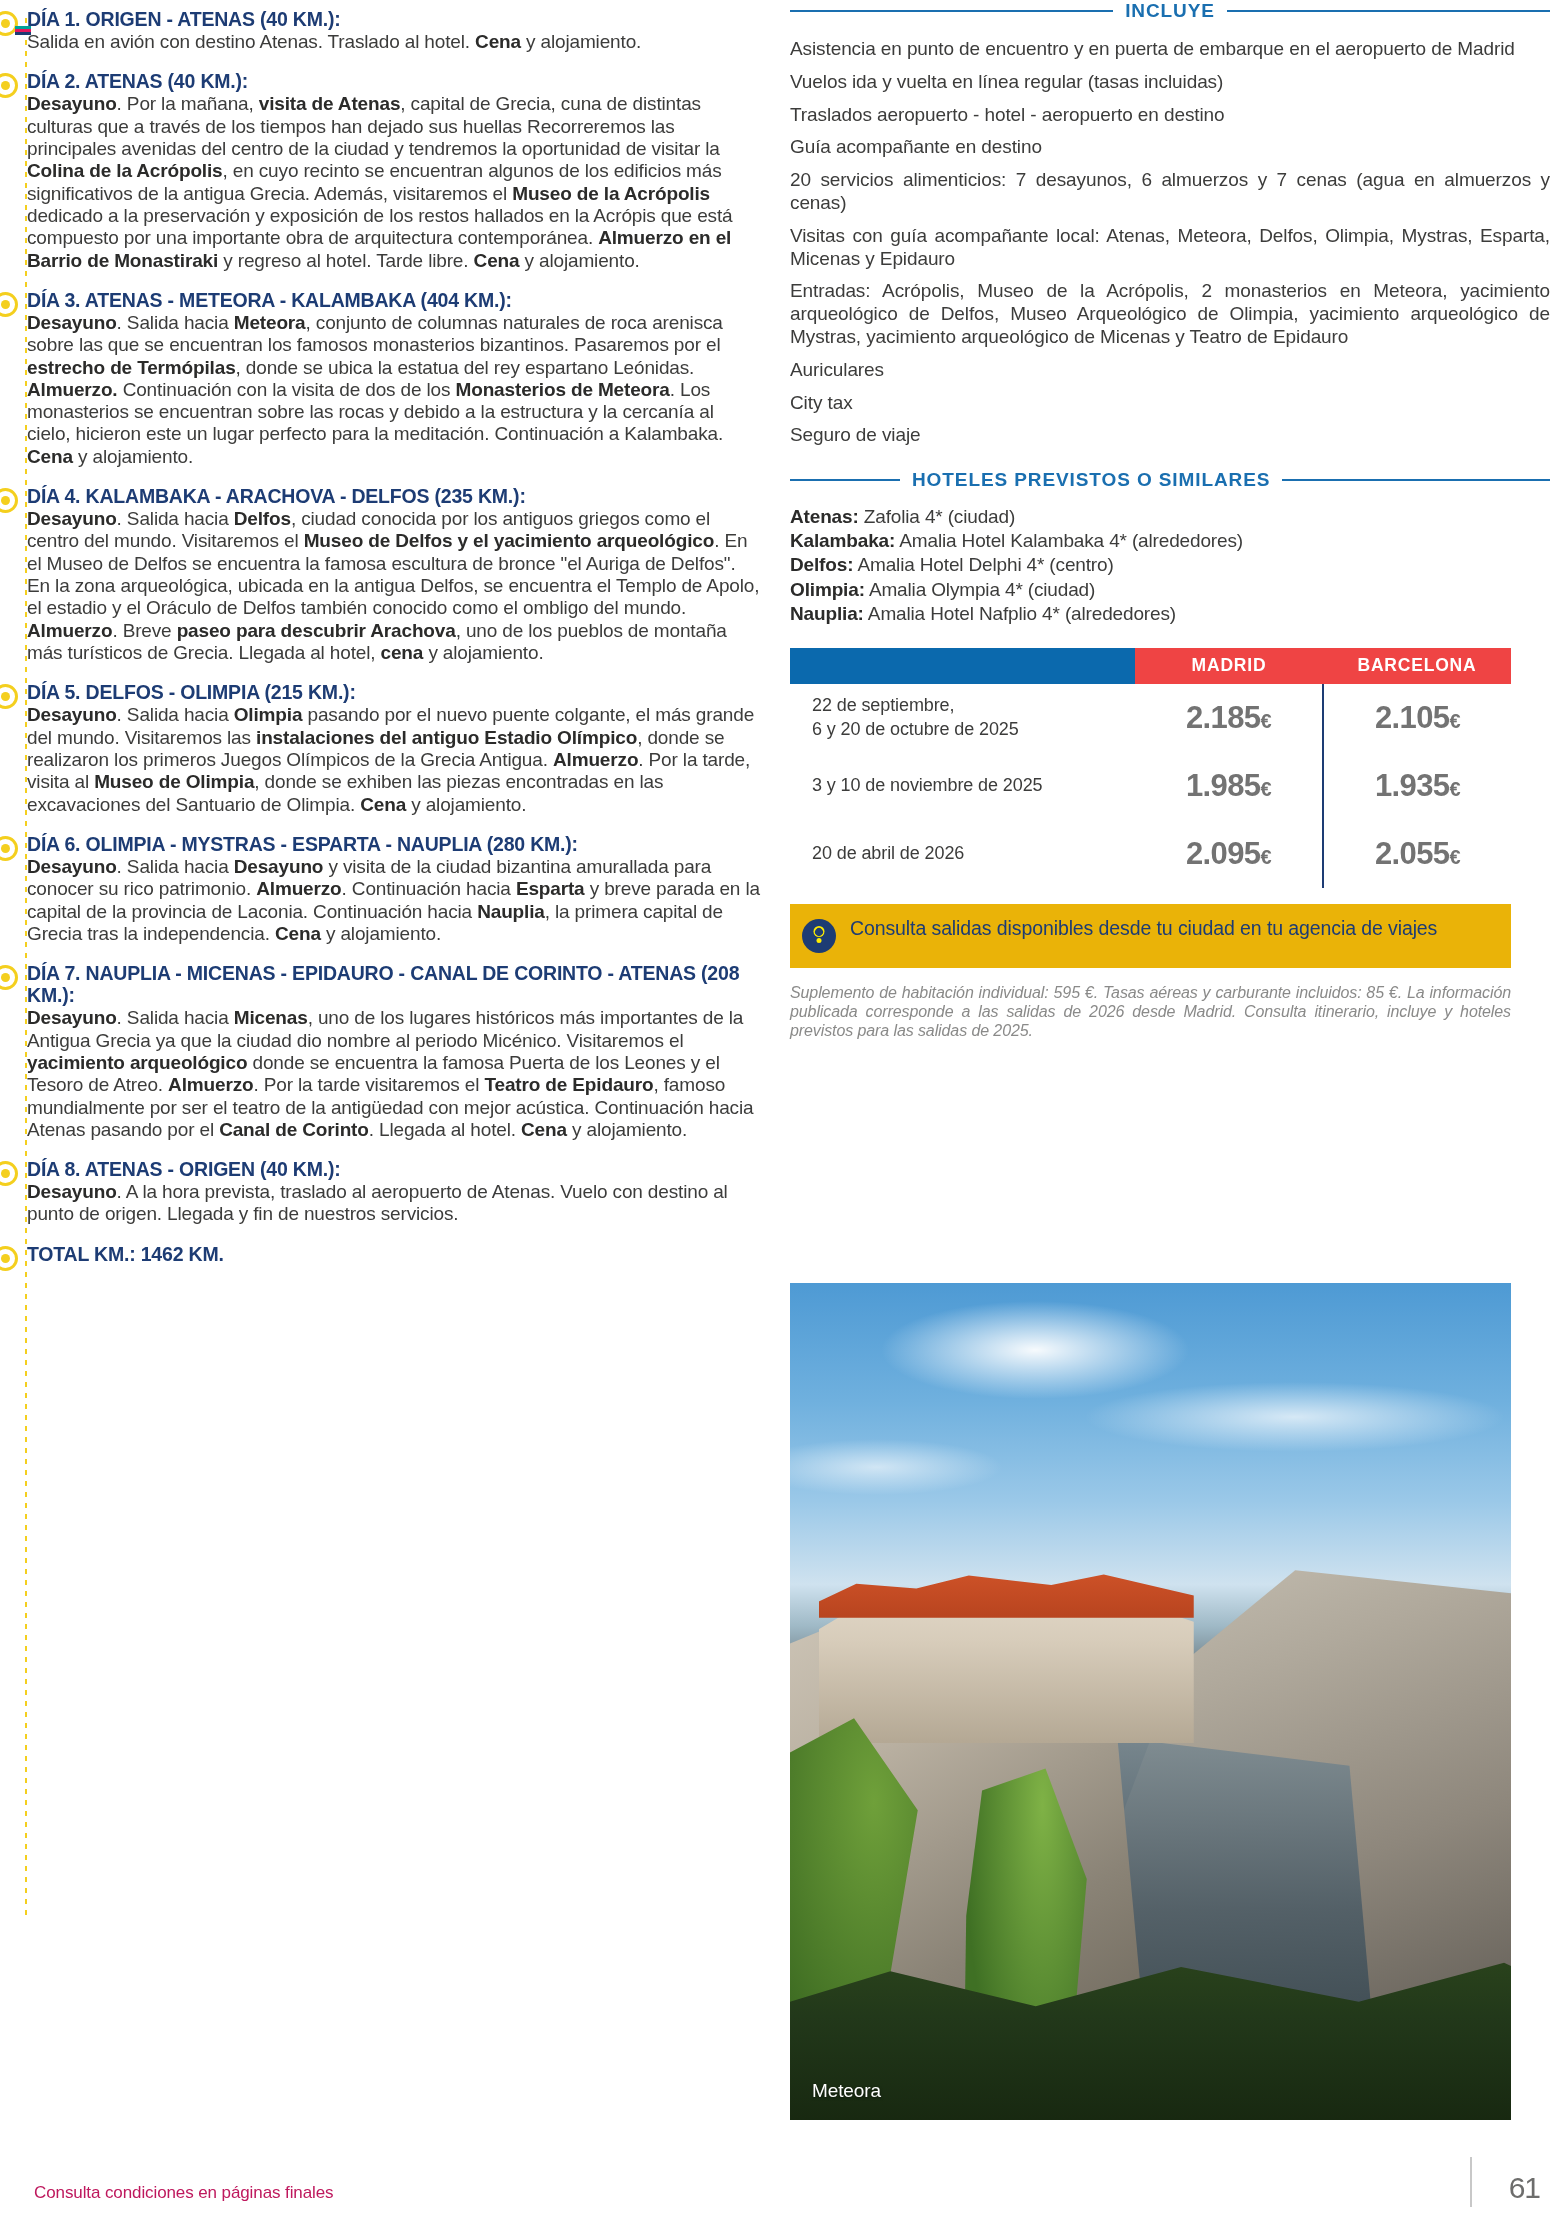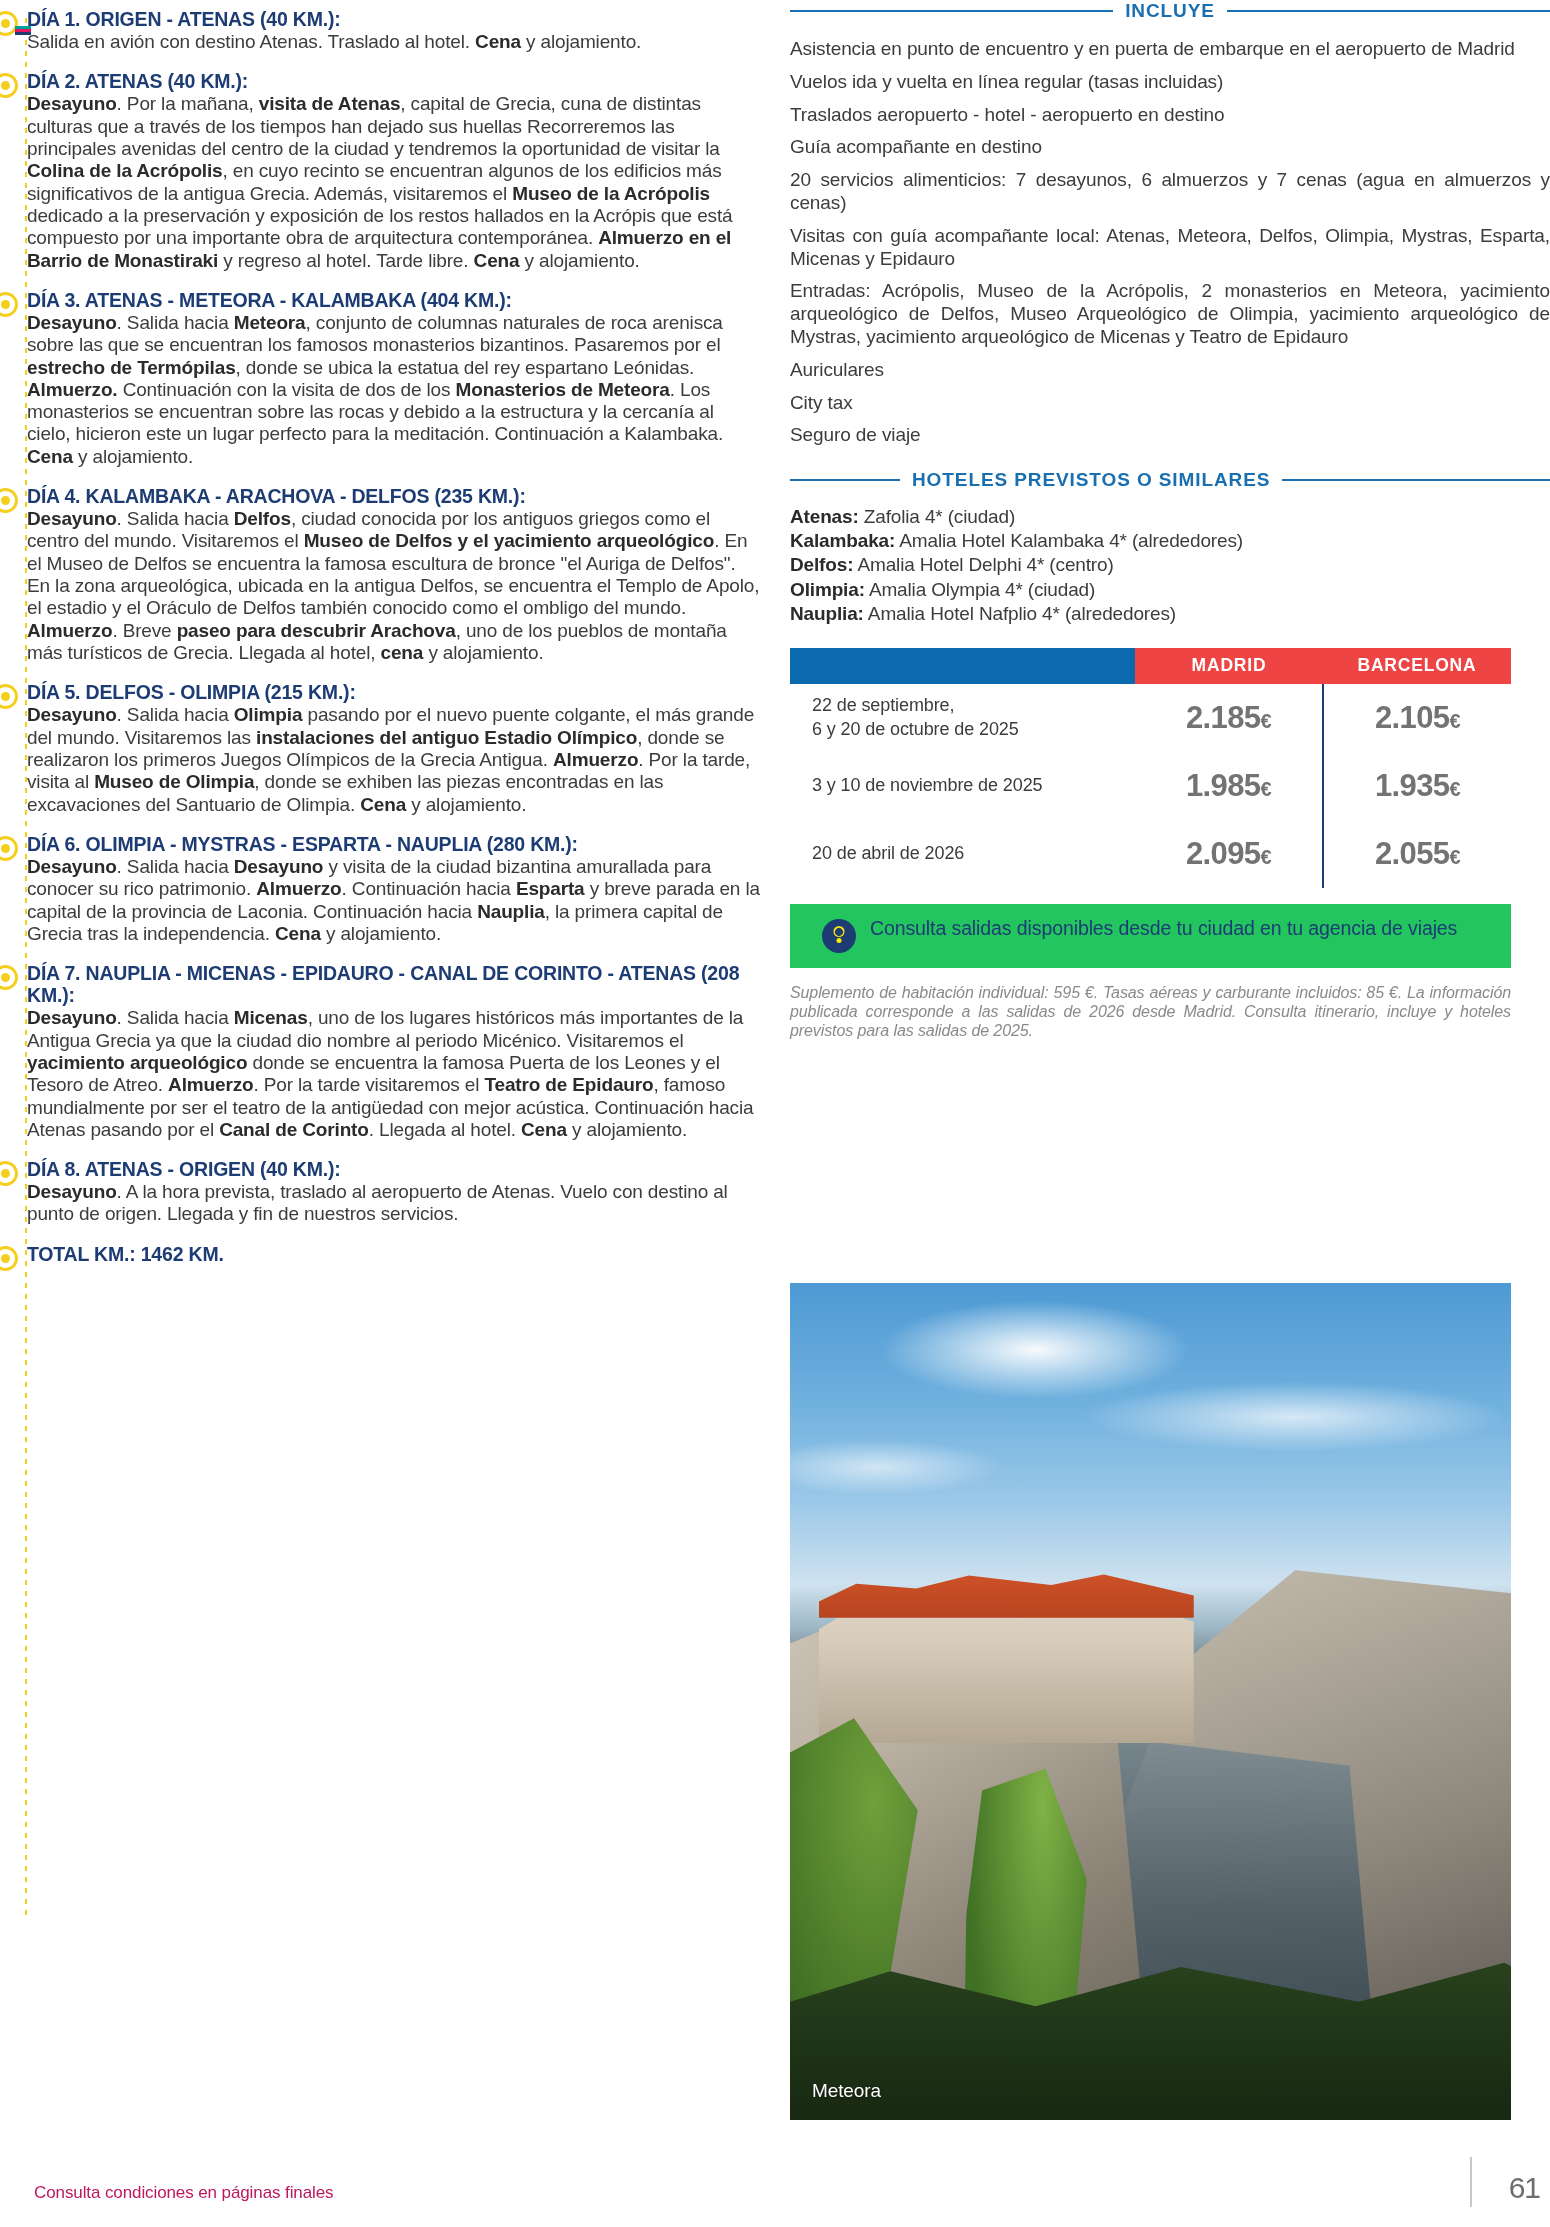--- a/index.html
+++ b/index.html
@@ -187,22 +187,22 @@
     border-left: 2px solid #1d3c74;
   }
   col.c1 { width: 345px; }
   col.c2 { width: 188px; }
   col.c3 { width: 188px; }
 
   
   .yellow-note {
     margin-top: 16px;
     width: 721px;
-    background: #22c55e;
-    padding: 13px 16px 15px 32px;
+    background: #eab308;
+    padding: 13px 16px 15px 12px;
     display: flex;
     align-items: flex-start;
     gap: 14px;
   }
   .pin-icon {
     flex: 0 0 auto;
     width: 34px;
     height: 34px;
     border-radius: 50%;
     background: #1d3c74;

